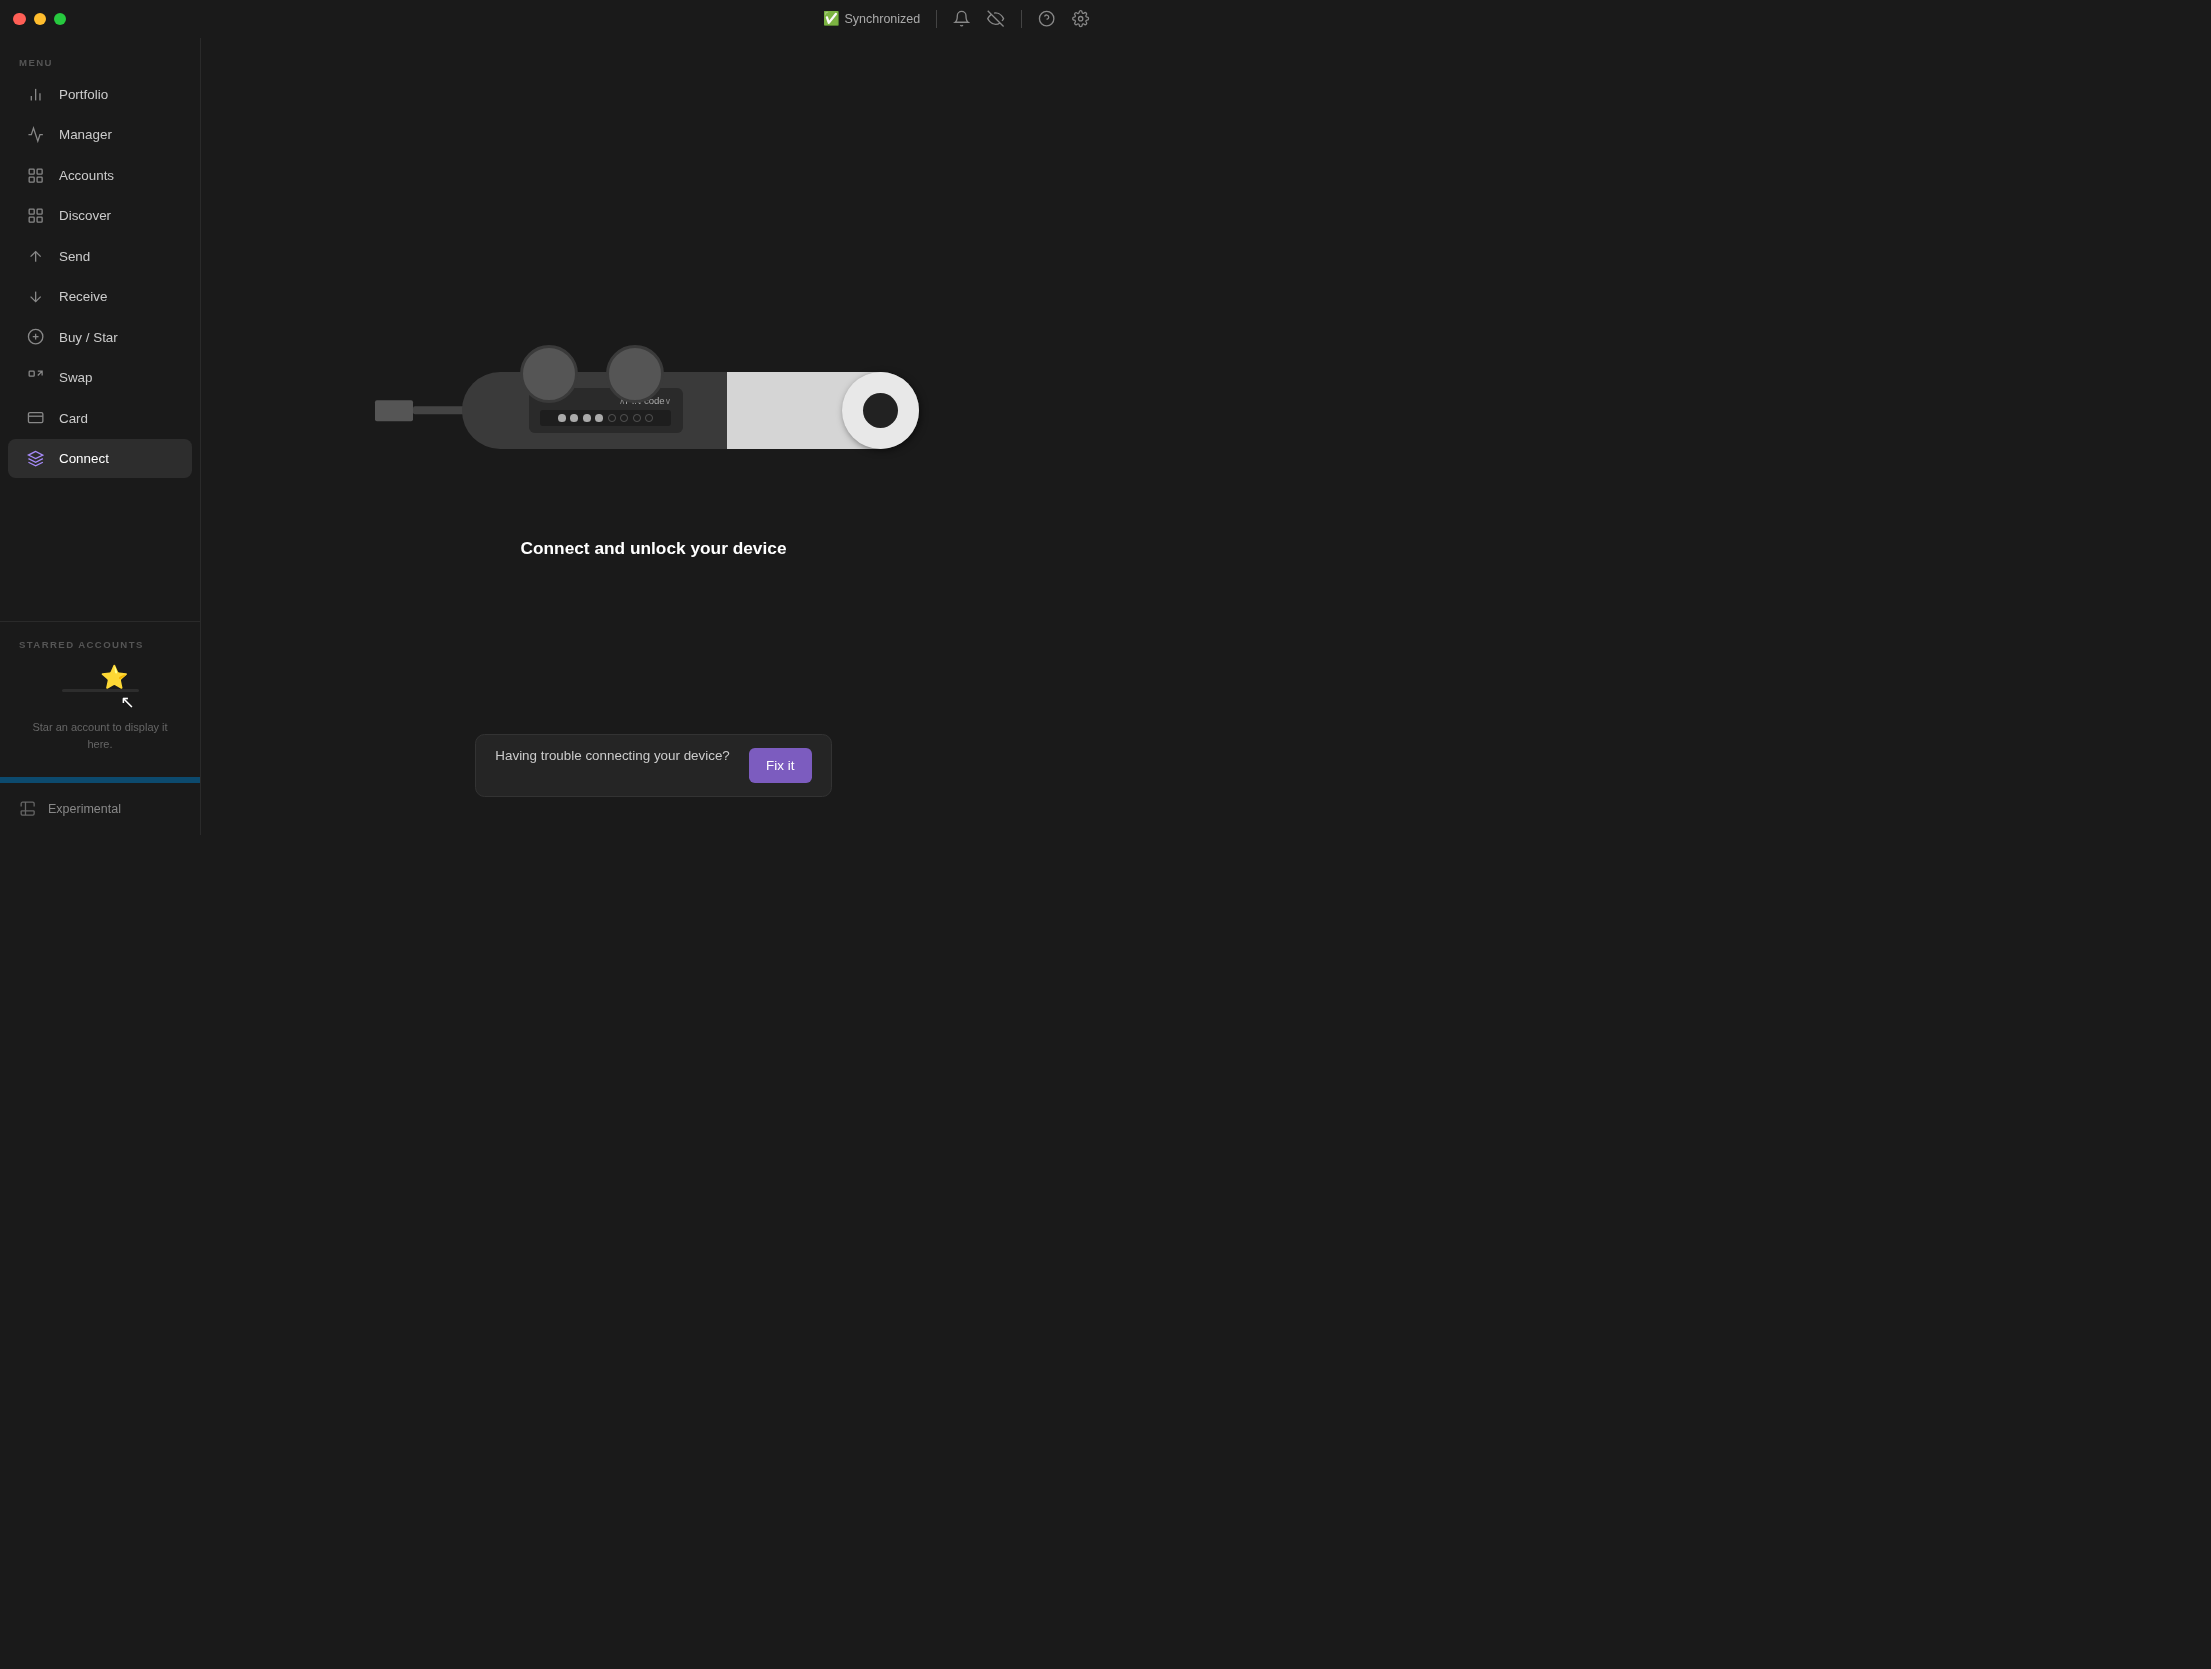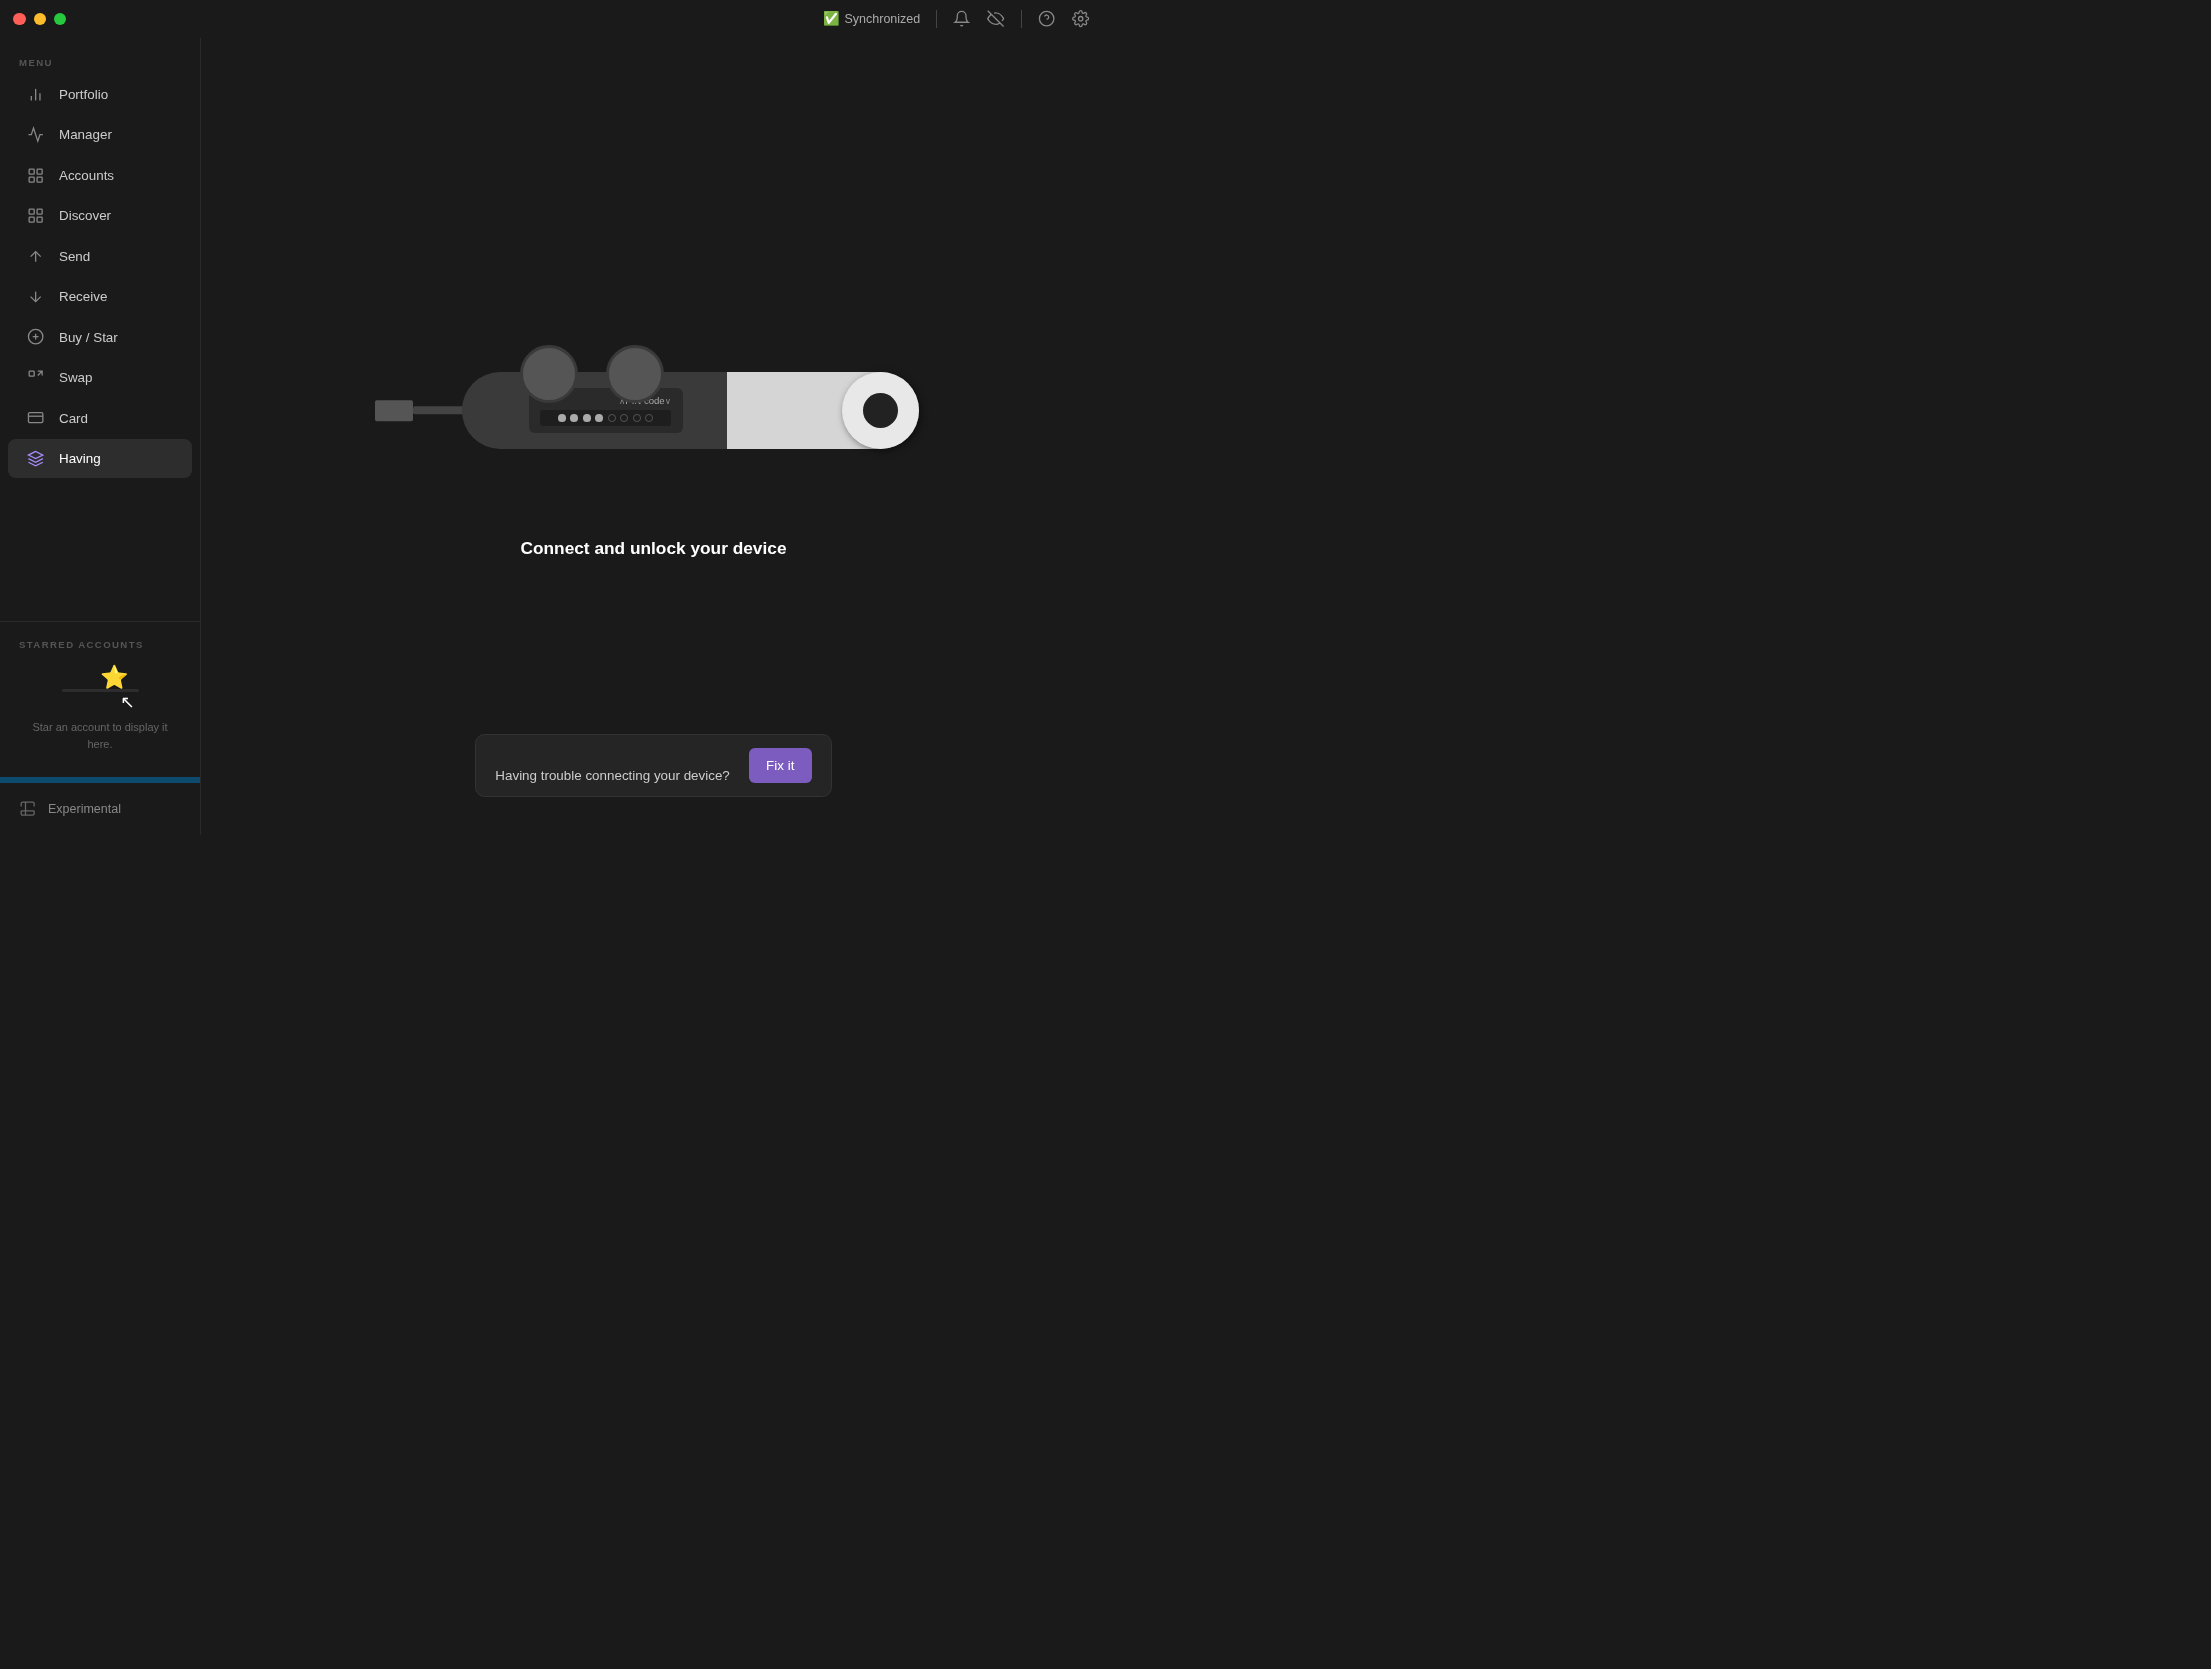--- a/index.html
+++ b/index.html
@@ -350,21 +350,21 @@
       font-weight: 600;
       color: #fff;
       text-align: center;
     }
 
     
     .bottom-banner {
       position: absolute;
       bottom: 38px;
       display: flex;
-      align-items: flex-end;
+      align-items: flex-start;
       gap: 19px;
       background: #252525;
       border: 1px solid #333;
       border-radius: 9.6px;
       padding: 13.4px 19px;
       min-width: 346px;
     }
     .banner-text {
       font-size: 13.4px;
       color: #ccc;
@@ -530,21 +530,21 @@
     </div>
 
     <div class="sidebar-item active">
       <div class="sidebar-item-icon">
         <svg width="17.3" height="17.3" viewBox="0 0 24 24" fill="none" stroke="#a78bfa" stroke-width="1.8">
           <path d="M12 2L2 7l10 5 10-5-10-5z"></path>
           <path d="M2 17l10 5 10-5"></path>
           <path d="M2 12l10 5 10-5"></path>
         </svg>
       </div>
-      <span>Having</span>
+      <span>Connect</span>
     </div>
 
     <div class="sidebar-spacer"></div>
 
     <div class="starred-section">
       <div class="sidebar-section-label">STARRED ACCOUNTS</div>
       <div class="starred-content">
         <div class="star-placeholder">
           <div class="star-bar"></div>
           <span class="star-emoji">⭐</span>

